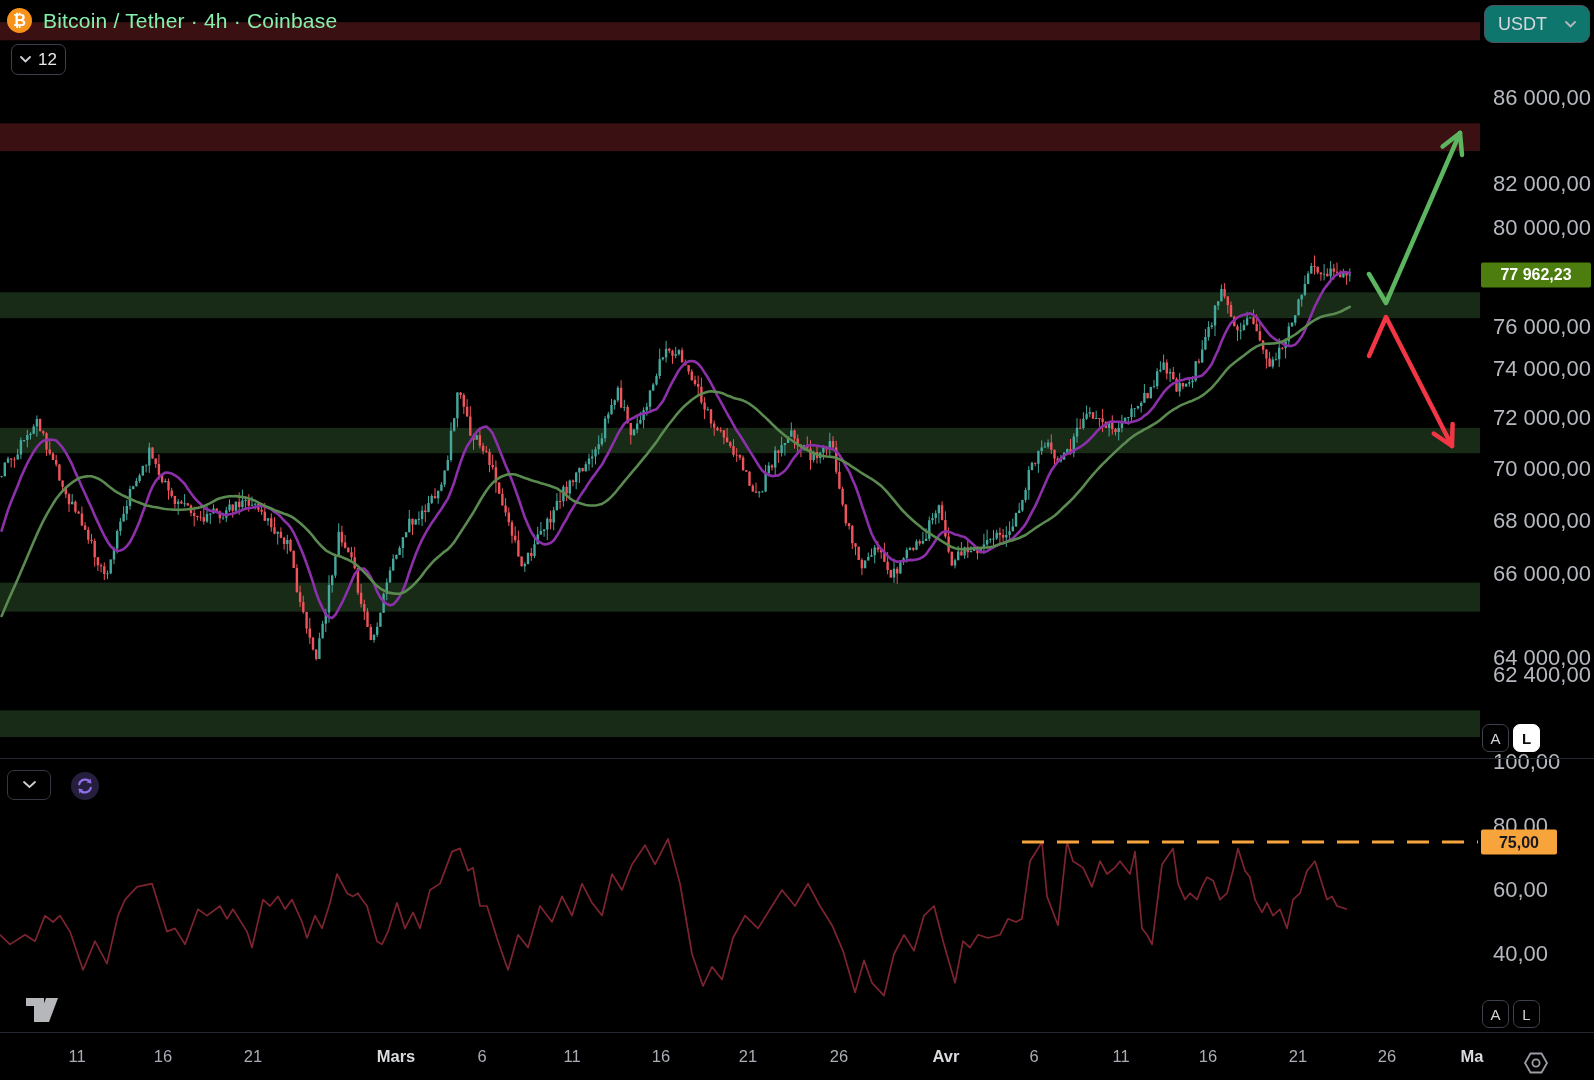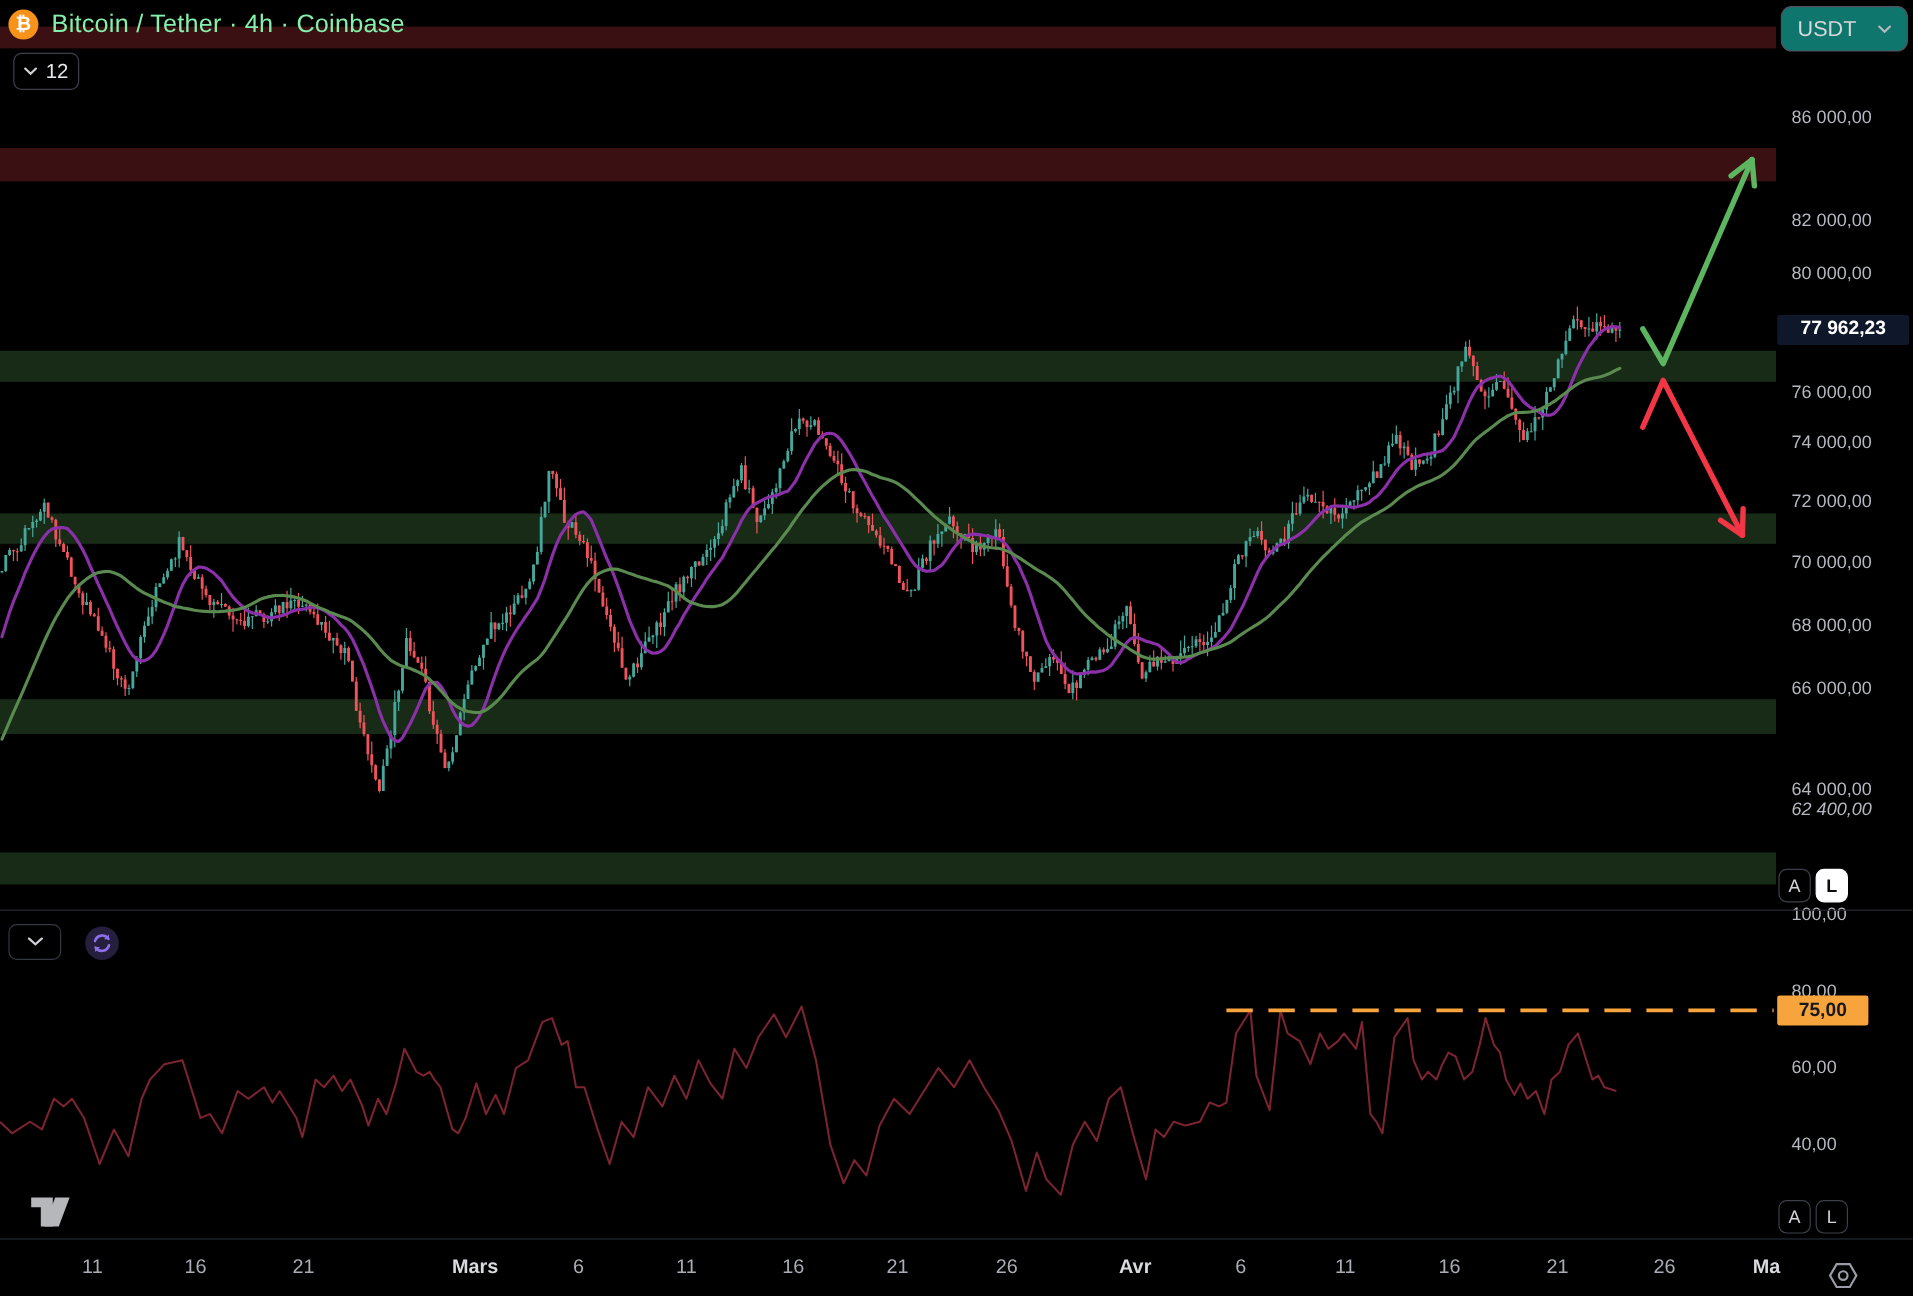--- a/index.html
+++ b/index.html
@@ -9,21 +9,21 @@
   .overlay{position:absolute;z-index:5;}
   #title-row{left:7px;top:8px;display:flex;align-items:center;gap:11px;}
   #btc-icon{width:25px;height:25px;border-radius:50%;background:#f7931a;color:#fff;
             display:flex;align-items:center;justify-content:center;font-size:16px;font-weight:bold;}
   #main-title{color:#86efac;font-size:21px;letter-spacing:.2px;}
   #interval-btn{left:11px;top:44px;width:53px;height:29px;border:1px solid #3c404b;border-radius:7px;
             display:flex;align-items:center;justify-content:center;gap:7px;color:#e6e7e9;font-size:17px;cursor:pointer;}
   #usdt-select{left:1484px;top:5px;width:106px;height:38px;border:1.5px solid #50535e;border-radius:9px;
             display:flex;align-items:center;justify-content:space-between;padding:0 13px;box-sizing:border-box;
             color:#d6d8db;font-size:18px;cursor:pointer;background:#0f766e;}
-  .axis-label{position:absolute;color:#b5b8bf;font-size:15px;white-space:nowrap;transform:translateY(-50%);}
+  .axis-label{position:absolute;color:#b5b8bf;font-size:22px;white-space:nowrap;transform:translateY(-50%);}
   .badge{position:absolute;height:25px;display:flex;align-items:center;justify-content:center;
          font-size:16px;font-weight:bold;border-radius:2px;transform:translateY(-50%);}
   #last-price-badge{left:1481px;width:110px;color:#fff;}
   #rsi-badge{left:1481px;width:76px;color:#17181c;}
   .tick{position:absolute;top:50%;transform:translate(-50%,-50%);color:#aaadb5;font-size:16.5px;}
   .tick.month{color:#d9dbdf;font-weight:bold;}
   #time-axis{left:0;top:1032px;width:1594px;height:48px;border-radius:11px;}
   .al-btn{position:absolute;width:27px;height:28px;border:1px solid #3c404b;border-radius:7px;color:#d2d4d9;
           font-size:15px;display:flex;align-items:center;justify-content:center;cursor:pointer;box-sizing:border-box;}
   .al-btn.filled{background:#fff;color:#0d0d0d;border-color:#fff;font-weight:bold;}
@@ -87,23 +87,23 @@
       <div class="axis-label" style="left: 1493px; top: 98px;">86 000,00</div>
       <div class="axis-label" style="left: 1493px; top: 183.73px;">82 000,00</div>
       <div class="axis-label" style="left: 1493px; top: 228.177px;">80 000,00</div>
       <div class="axis-label" style="left: 1493px; top: 327px;">76 000,00</div>
       <div class="axis-label" style="left: 1493px; top: 368.508px;">74 000,00</div>
       <div class="axis-label" style="left: 1493px; top: 417.826px;">72 000,00</div>
       <div class="axis-label" style="left: 1493px; top: 468.534px;">70 000,00</div>
       <div class="axis-label" style="left: 1493px; top: 520.711px;">68 000,00</div>
       <div class="axis-label" style="left: 1493px; top: 574.447px;">66 000,00</div>
       <div class="axis-label" style="left: 1493px; top: 629.836px; margin-top: 28px;">64 000,00</div>
-      <div class="axis-label" style="left: 1493px; top: 675.408px; font-style: italic;">62 400,00</div>
+      <div class="axis-label" style="left: 1493px; top: 675.408px;">62 400,00</div>
     </div>
-  <div id="last-price-badge" class="badge overlay" style="top: 274.621px; background: #0f172a;">77 962,23</div>
+  <div id="last-price-badge" class="badge overlay" style="top: 274.621px; background: #4d7c0f;">77 962,23</div>
 
   <div id="rsi-axis">
       <div class="axis-label" style="left: 1493px; top: 762px;">100,00</div>
       <div class="axis-label" style="left: 1493px; top: 826px;">80,00</div>
       <div class="axis-label" style="left: 1493px; top: 890px;">60,00</div>
       <div class="axis-label" style="left: 1493px; top: 954px;">40,00</div>
     </div>
   <div id="rsi-badge" class="badge overlay" style="top: 842px; background: rgb(247, 164, 60);">75,00</div>
 
   <div class="al-btn overlay" style="left:1482px;top:724px">A</div>

